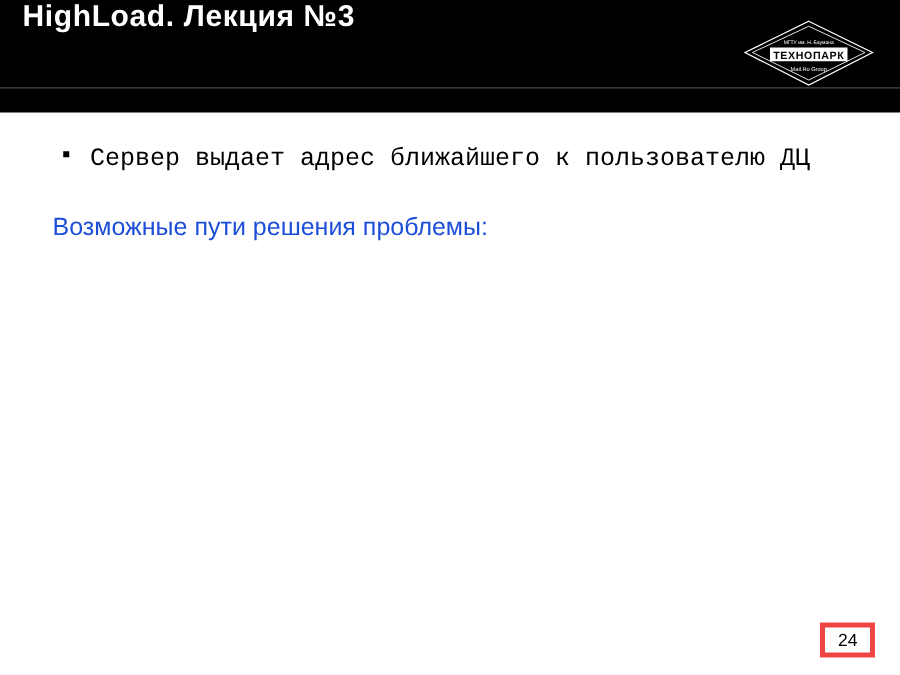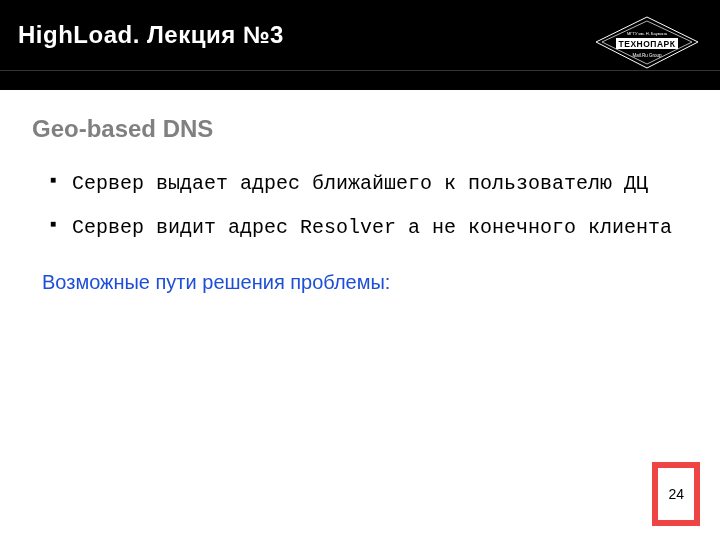--- a/index.html
+++ b/index.html
@@ -1,37 +1,37 @@
 <!DOCTYPE html>
 <html><head>
   <meta charset="utf-8">
   <style>
     * { margin: 0; padding: 0; box-sizing: border-box; }
     html, body { width: 720px; height: 540px; font-family: Arial, Helvetica, sans-serif; background: #fff; color: #000; }
     .slide { position: relative; width: 720px; height: 540px; overflow: hidden; }
 
-    .header-bar { position: absolute; top: 0; left: 0; width: 100%; height: 70px; background: #000; display: flex; align-items: center; padding-left: 18px; }
+    .header-bar { position: absolute; top: 0; left: 0; width: 100%; height: 70px; background: #000; display: flex; padding-left: 18px; }
     .header-bar h1 { color: #fff; font-size: 24px; font-weight: bold; letter-spacing: 0.5px; }
 
     .header-accent { position: absolute; top: 70px; left: 0; width: 100%; height: 20px; background: #000; border-top: 1px solid #333; }
 
     .logo { position: absolute; top: 15px; right: 18px; width:110px; height:55px;text-align:center; }
 
     .content { position: absolute; top: 115px; left: 32px; right: 30px; }
     .section-title { color: #808080; font-size: 24px; font-weight: bold; margin-bottom: 28px; }
 
     ul.bullets { list-style: none; padding-left: 18px; }
     ul.bullets li { position: relative; font-size: 20px; color: #000; margin-bottom: 18px; padding-left: 22px; line-height: 1.3; font-family: Liberation Mono, monospace; }
     ul.bullets li::before { content: "■"; position: absolute; left: 0; top: 3px; font-size: 10px; color: #000; }
 
     .para { font-size: 20px; color: #1d4ed8; margin: 30px 0 18px 10px; }
 
     .page-num {
       position: absolute; bottom: 14px; right: 20px;
-      border: 6px solid #ef4444; padding: 18px 10px; font-size: 14px;
+      border: 4px solid #ef4444; padding: 2px 10px; font-size: 14px;
     }
   </style>
 </head>
 <body>
 
 <div class="slide">
 
   <div class="header-bar">
     <h1>HighLoad. Лекция №3</h1>
   </div>
@@ -42,25 +42,23 @@
       <polygon points="55,2 106,27 55,53 4,27" fill="#000" stroke="#fff" stroke-width="1"></polygon>
       <polygon points="55,6 100,27 55,49 10,27" fill="none" stroke="#fff" stroke-width="0.7"></polygon>
       <text x="55" y="20" text-anchor="middle" fill="#fff" font-size="4" font-family="Arial">МГТУ им. Н. Баумана</text>
       <rect x="24" y="23" width="62" height="11" fill="#fff"></rect>
       <text x="55" y="32" text-anchor="middle" fill="#000" font-size="8.5" font-weight="bold" font-family="Arial" letter-spacing="0.5">ТЕХНОПАРК</text>
       <text x="55" y="42" text-anchor="middle" fill="#fff" font-size="4.5" font-family="Arial">Mail.Ru Group</text>
     </svg>
   </div>
 
   <div class="content">
-    <div class="section-title">Geo-based DNS</div>
 
     <ul class="bullets">
       <li>Сервер выдает адрес ближайшего к пользователю ДЦ</li>
-      <li>Сервер видит адрес Resolver а не конечного клиента</li>
     </ul>
 
     <div class="para">Возможные пути решения проблемы:</div>
 
   </div>
 
   <div class="page-num">24</div>
 
 </div>
 

